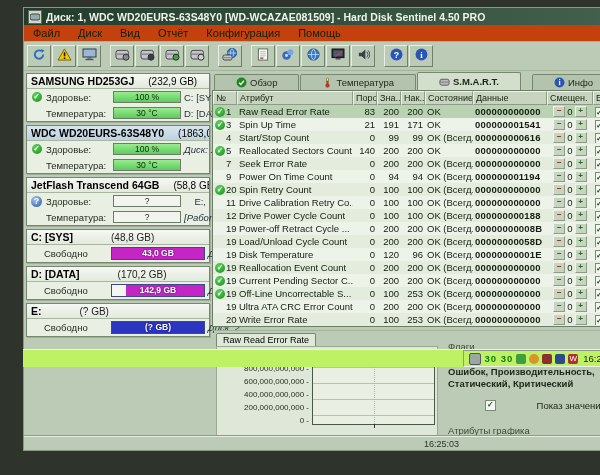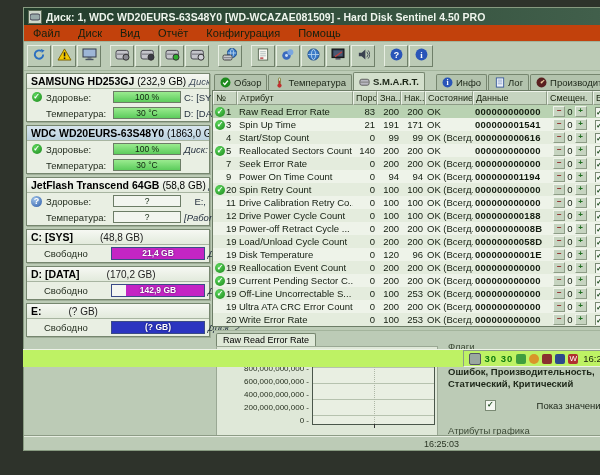--- a/index.html
+++ b/index.html
@@ -32,21 +32,21 @@
   .toolbar{height:26px;display:flex;align-items:center;gap:1px;padding:1px 3px;
     background:#bccbb6;border-bottom:1px solid #a3b49c;}
   .tb{width:24px;height:22px;background:#bccbb6;border:1px solid;
     border-color:#e7eee2 #6f7f69 #6f7f69 #e7eee2;
     display:inline-flex;align-items:center;justify-content:center;padding:0;flex:none;}
   .tbgap{width:7px;flex:none;}
   
   .content{flex:1;display:flex;overflow:hidden;}
   .sidebar{width:184px;flex:none;padding:2px;display:flex;flex-direction:column;gap:3px;}
   .card{border:1px solid #76866f;background:#e9efe3;box-shadow:1px 1px 0 #9fae98;}
-  .card-h{display:flex;align-items:baseline;gap:3px;padding:1px 4px;
+  .card-h{display:flex;align-items:baseline;gap:14px;padding:1px 4px;
     background:linear-gradient(#f6f8f3,#e2eadc);border-bottom:1px solid #a8b5a1;
     font-size:10px;white-space:nowrap;overflow:hidden;}
   .card.sel .card-h{background:linear-gradient(#d8e6ee,#bcd2e0);}
   .card-h b{font-size:10.5px;}
   .card-h .dsk{margin-left:auto;font-style:italic;color:#44505e;font-size:9.5px;}
   .card-row{display:flex;align-items:center;gap:3px;padding:2px 3px;font-size:9.5px;color:#1c2618;}
   .card-row .lab{width:64px;flex:none;}
   .card-row .ric{width:13px;flex:none;display:flex;justify-content:center;}
   .bar{width:66px;height:10px;flex:none;border:1px solid #6c7c66;background:#f2f5ef;
     position:relative;font-size:8.5px;text-align:center;line-height:10px;color:#10240e;}
@@ -55,21 +55,21 @@
   .card-row .rt{margin-left:auto;font-size:9.5px;color:#273341;white-space:nowrap;}
   
   .pcard .card-h .sz{color:#222;}
   .freebar{width:92px;height:11px;flex:none;border:1px solid #3a4a86;background:#f4f6f2;
     position:relative;font-size:8.5px;font-weight:bold;color:#fff;text-align:center;line-height:11px;}
   .freebar .fill{position:absolute;right:0;top:0;bottom:0;}
   .freebar span{position:relative;z-index:1;display:block;text-shadow:0 0 2px rgba(0,0,40,.7);}
   
   .rpanel{flex:1;display:flex;flex-direction:column;overflow:hidden;padding:1px 2px 0 0;}
   .tabs{height:18px;display:flex;align-items:flex-end;gap:1px;font-size:9.5px;padding-left:2px;}
-  .tab{display:inline-flex;align-items:center;gap:3px;height:15px;padding:0 5px;
+  .tab{display:inline-flex;align-items:center;gap:3px;height:15px;padding:0 21px;
     background:#b3c3ad;border:1px solid #76866f;border-bottom:none;
     border-radius:2px 2px 0 0;color:#1c2618;white-space:nowrap;}
   .tab.active{background:#d3dfcc;height:17px;font-weight:bold;}
   .tab.gapL{margin-left:10px;}
   .ticon{width:11px;height:11px;display:inline-flex;align-items:center;justify-content:center;flex:none;}
   .tbl{border:1px solid #6c7c66;background:#eef3e9;overflow:hidden;}
   .trow,.thead{display:grid;grid-template-columns:24px 116px 24px 24px 24px 48px 74px 46px 22px;align-items:center;}
   .thead{height:14px;font-size:9px;color:#19230f;}
   .thead div{background:#c6d4c0;border:1px solid;border-color:#eef3ea #8d9c86 #8d9c86 #eef3ea;
     padding:0 2px;height:12px;line-height:12px;white-space:nowrap;overflow:hidden;}
@@ -336,21 +336,21 @@
           </div>
           <div class="card pcard">
             <div class="card-h">
               <b>C: [SYS]</b>
               <span class="sz" style="margin-left: 24px;">(48,8 GB)</span>
             </div>
             <div class="card-row">
               <span class="lab" style="padding-left: 14px;">Свободно</span>
               <span class="freebar">
                 <i class="fill" style="width: 100%; background: rgb(196, 37, 196);"></i>
-                <span>21,4 GB</span>
+                <span>43,0 GB</span>
               </span>
               <span class="rt" style="font-style: italic;">Диск: 0</span>
             </div>
           </div>
           <div class="card pcard">
             <div class="card-h">
               <b>D: [DATA]</b>
               <span class="sz" style="margin-left: 24px;">(170,2 GB)</span>
             </div>
             <div class="card-row">

